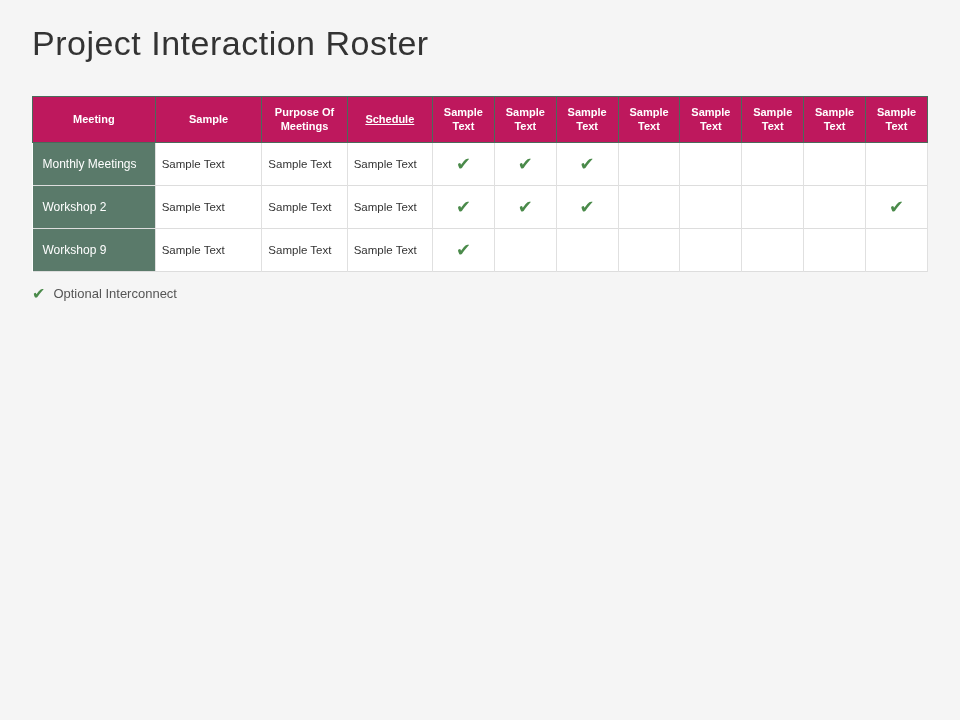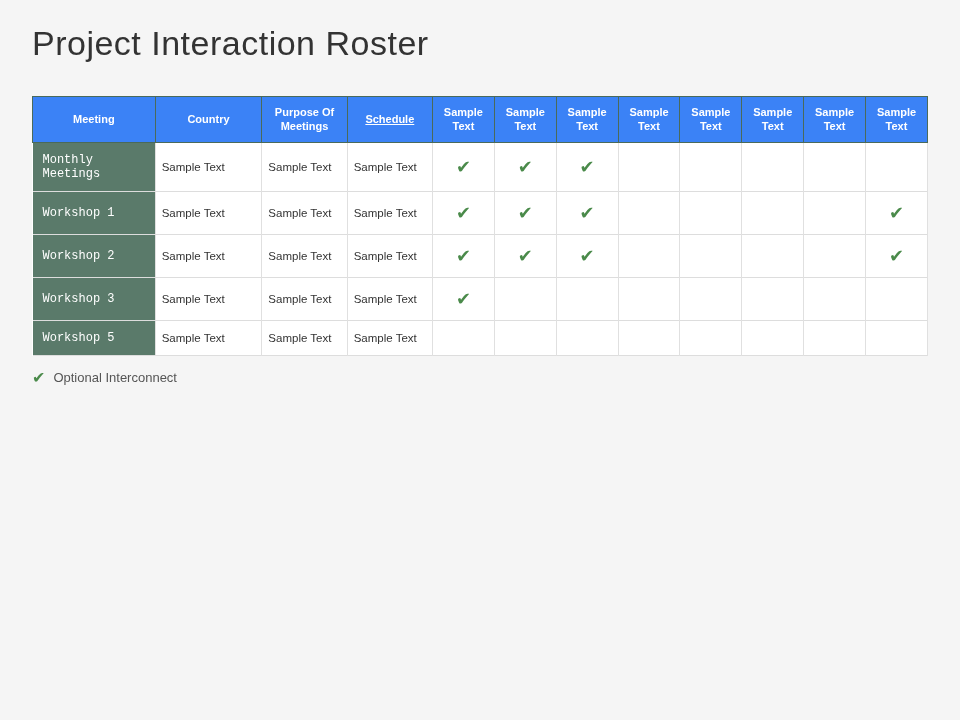--- a/index.html
+++ b/index.html
@@ -18,21 +18,21 @@
       margin-bottom: 33px;
       letter-spacing: 0.5px;
     }
     table {
       width: 100%;
       border-collapse: collapse;
       background: #fff;
       table-layout: fixed;
     }
     thead tr {
-      background: #3b82f6;
+      background: #be185d;
       border-radius: 20px;
     }
     thead th {
       color: #fff;
       font-size: 11px;
       font-weight: 600;
       text-align: center;
       padding: 8px 4px;
       border: 1px solid #4a6a5a;
       vertical-align: middle;
@@ -56,21 +56,20 @@
       text-align: center;
     }
     tbody tr td.meeting-cell {
       background: #5a7a6a;
       color: #fff;
       font-size: 12px;
       font-weight: 500;
       text-align: left;
       padding-left: 10px;
       vertical-align: middle;
-      font-family: Liberation Mono, monospace;
     }
     tbody tr td.text-cell {
       text-align: left;
       padding-left: 6px;
     }
     .check-mark {
       color: #4a8a4a;
       font-size: 18px;
       display: inline-block;
     }
@@ -89,21 +88,21 @@
   </style>
 </head>
 <body>
 
 <h1>Project Interaction Roster</h1>
 
 <table>
   <thead>
     <tr id="header-row">
         <th class="col-meeting">Meeting</th>
-        <th class="col-purpose">Country</th>
+        <th class="col-purpose">Sample</th>
         <th class="col-num">Purpose Of Meetings</th>
         <th class="col-schedule">Schedule</th>
         <th class="col-sample">Sample Text</th>
         <th class="col-sample">Sample Text</th>
         <th class="col-sample">Sample Text</th>
         <th class="col-sample">Sample Text</th>
         <th class="col-sample">Sample Text</th>
         <th class="col-sample">Sample Text</th>
         <th class="col-sample">Sample Text</th>
         <th class="col-sample">Sample Text</th>
@@ -118,67 +117,39 @@
         <td><span class="check-mark">✔</span></td>
         <td><span class="check-mark">✔</span></td>
         <td><span class="check-mark">✔</span></td>
         <td></td>
         <td></td>
         <td></td>
         <td></td>
         <td></td>
       </tr>
       <tr>
-        <td class="meeting-cell">Workshop 1</td>
-        <td class="text-cell">Sample Text</td>
-        <td class="text-cell">Sample Text</td>
-        <td class="text-cell">Sample Text</td>
-        <td><span class="check-mark">✔</span></td>
-        <td><span class="check-mark">✔</span></td>
-        <td><span class="check-mark">✔</span></td>
-        <td></td>
-        <td></td>
-        <td></td>
-        <td></td>
-        <td><span class="check-mark">✔</span></td>
-      </tr>
-      <tr>
         <td class="meeting-cell">Workshop 2</td>
         <td class="text-cell">Sample Text</td>
         <td class="text-cell">Sample Text</td>
         <td class="text-cell">Sample Text</td>
         <td><span class="check-mark">✔</span></td>
         <td><span class="check-mark">✔</span></td>
         <td><span class="check-mark">✔</span></td>
         <td></td>
         <td></td>
         <td></td>
         <td></td>
         <td><span class="check-mark">✔</span></td>
       </tr>
       <tr>
-        <td class="meeting-cell">Workshop 3</td>
+        <td class="meeting-cell">Workshop 9</td>
         <td class="text-cell">Sample Text</td>
         <td class="text-cell">Sample Text</td>
         <td class="text-cell">Sample Text</td>
         <td><span class="check-mark">✔</span></td>
-        <td></td>
-        <td></td>
-        <td></td>
-        <td></td>
-        <td></td>
-        <td></td>
-        <td></td>
-      </tr>
-      <tr>
-        <td class="meeting-cell">Workshop 5</td>
-        <td class="text-cell">Sample Text</td>
-        <td class="text-cell">Sample Text</td>
-        <td class="text-cell">Sample Text</td>
-        <td></td>
         <td></td>
         <td></td>
         <td></td>
         <td></td>
         <td></td>
         <td></td>
         <td></td>
       </tr>
     </tbody>
 </table>

